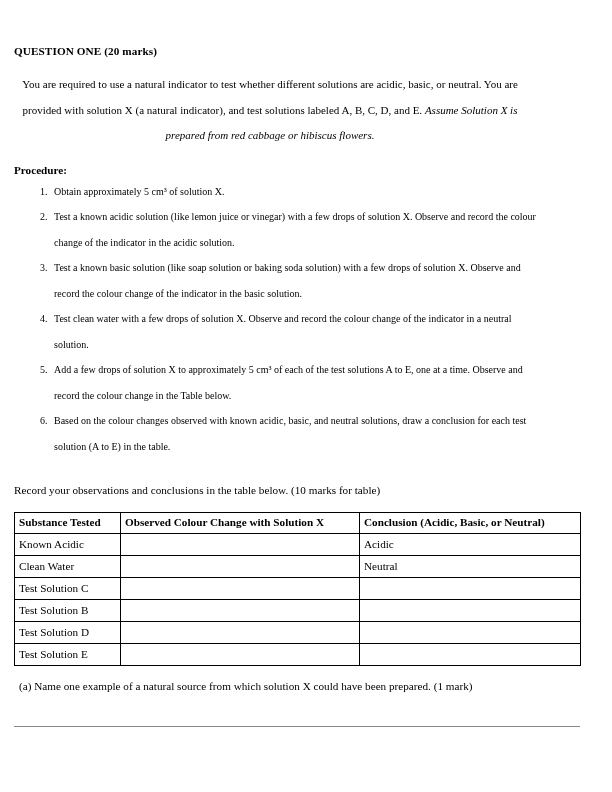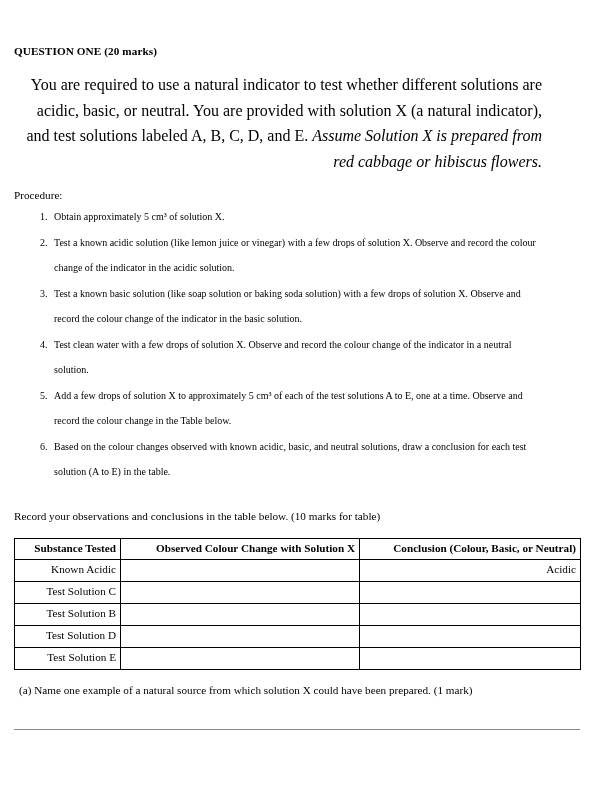--- a/index.html
+++ b/index.html
@@ -27,33 +27,33 @@
 
   .q-title {
     font-size: 11.2px;
     font-weight: bold;
     line-height: 1.25;
     margin: 0 0 14px 0;
     letter-spacing: 0.1px;
   }
 
   .intro {
-    font-size: 16px;
+    font-size: 11px;
     line-height: 25.5px;
-    margin: 0 0 0 0;
-    text-align: right;
+    margin: 0 16px 0 0;
+    text-align: center;
     padding-right: 0px;
   }
   .intro .em {
     font-style: italic;
   }
 
   .section-head {
     font-size: 11.2px;
-    font-weight: normal;
+    font-weight: bold;
     margin: 15px 0 0 0;
     line-height: 1.2;
   }
 
   ol.procedure {
     margin: 2px 0 0 0;
     padding: 0 0 0 36px;
     font-size: 10px;
     line-height: 25.5px;
     list-style-position: outside;
@@ -74,21 +74,21 @@
     width: 566px;
     margin: 14px 0 0 0;
     table-layout: fixed;
     font-size: 11.2px;
   }
   table.obs col.c1 { width: 106px; }
   table.obs col.c2 { width: 239px; }
   table.obs col.c3 { width: 221px; }
   table.obs th, table.obs td {
     border: 1px solid #000000;
-    text-align: right;
+    text-align: left;
     vertical-align: middle;
     height: 21px;
     padding: 0px 4px;
     font-weight: normal;
     line-height: 1.2;
     white-space: nowrap;
     overflow: hidden;
   }
   table.obs thead th {
     font-weight: bold;
@@ -137,28 +137,33 @@
   <table class="obs">
     <colgroup>
       <col class="c1">
         <col class="c2">
         <col class="c3">
     </colgroup>
     <thead>
       <tr>
         <th>Substance Tested</th>
         <th>Observed Colour Change with Solution X</th>
-        <th>Conclusion (Colour, Basic, or Neutral)</th>
+        <th>Conclusion (Acidic, Basic, or Neutral)</th>
       </tr>
     </thead>
     <tbody>
       <tr>
         <td>Known Acidic</td>
         <td></td>
         <td>Acidic</td>
+      </tr>
+      <tr>
+        <td>Clean Water</td>
+        <td></td>
+        <td>Neutral</td>
       </tr>
       <tr>
         <td>Test Solution C</td>
         <td></td>
         <td></td>
       </tr>
       <tr>
         <td>Test Solution B</td>
         <td></td>
         <td></td>

